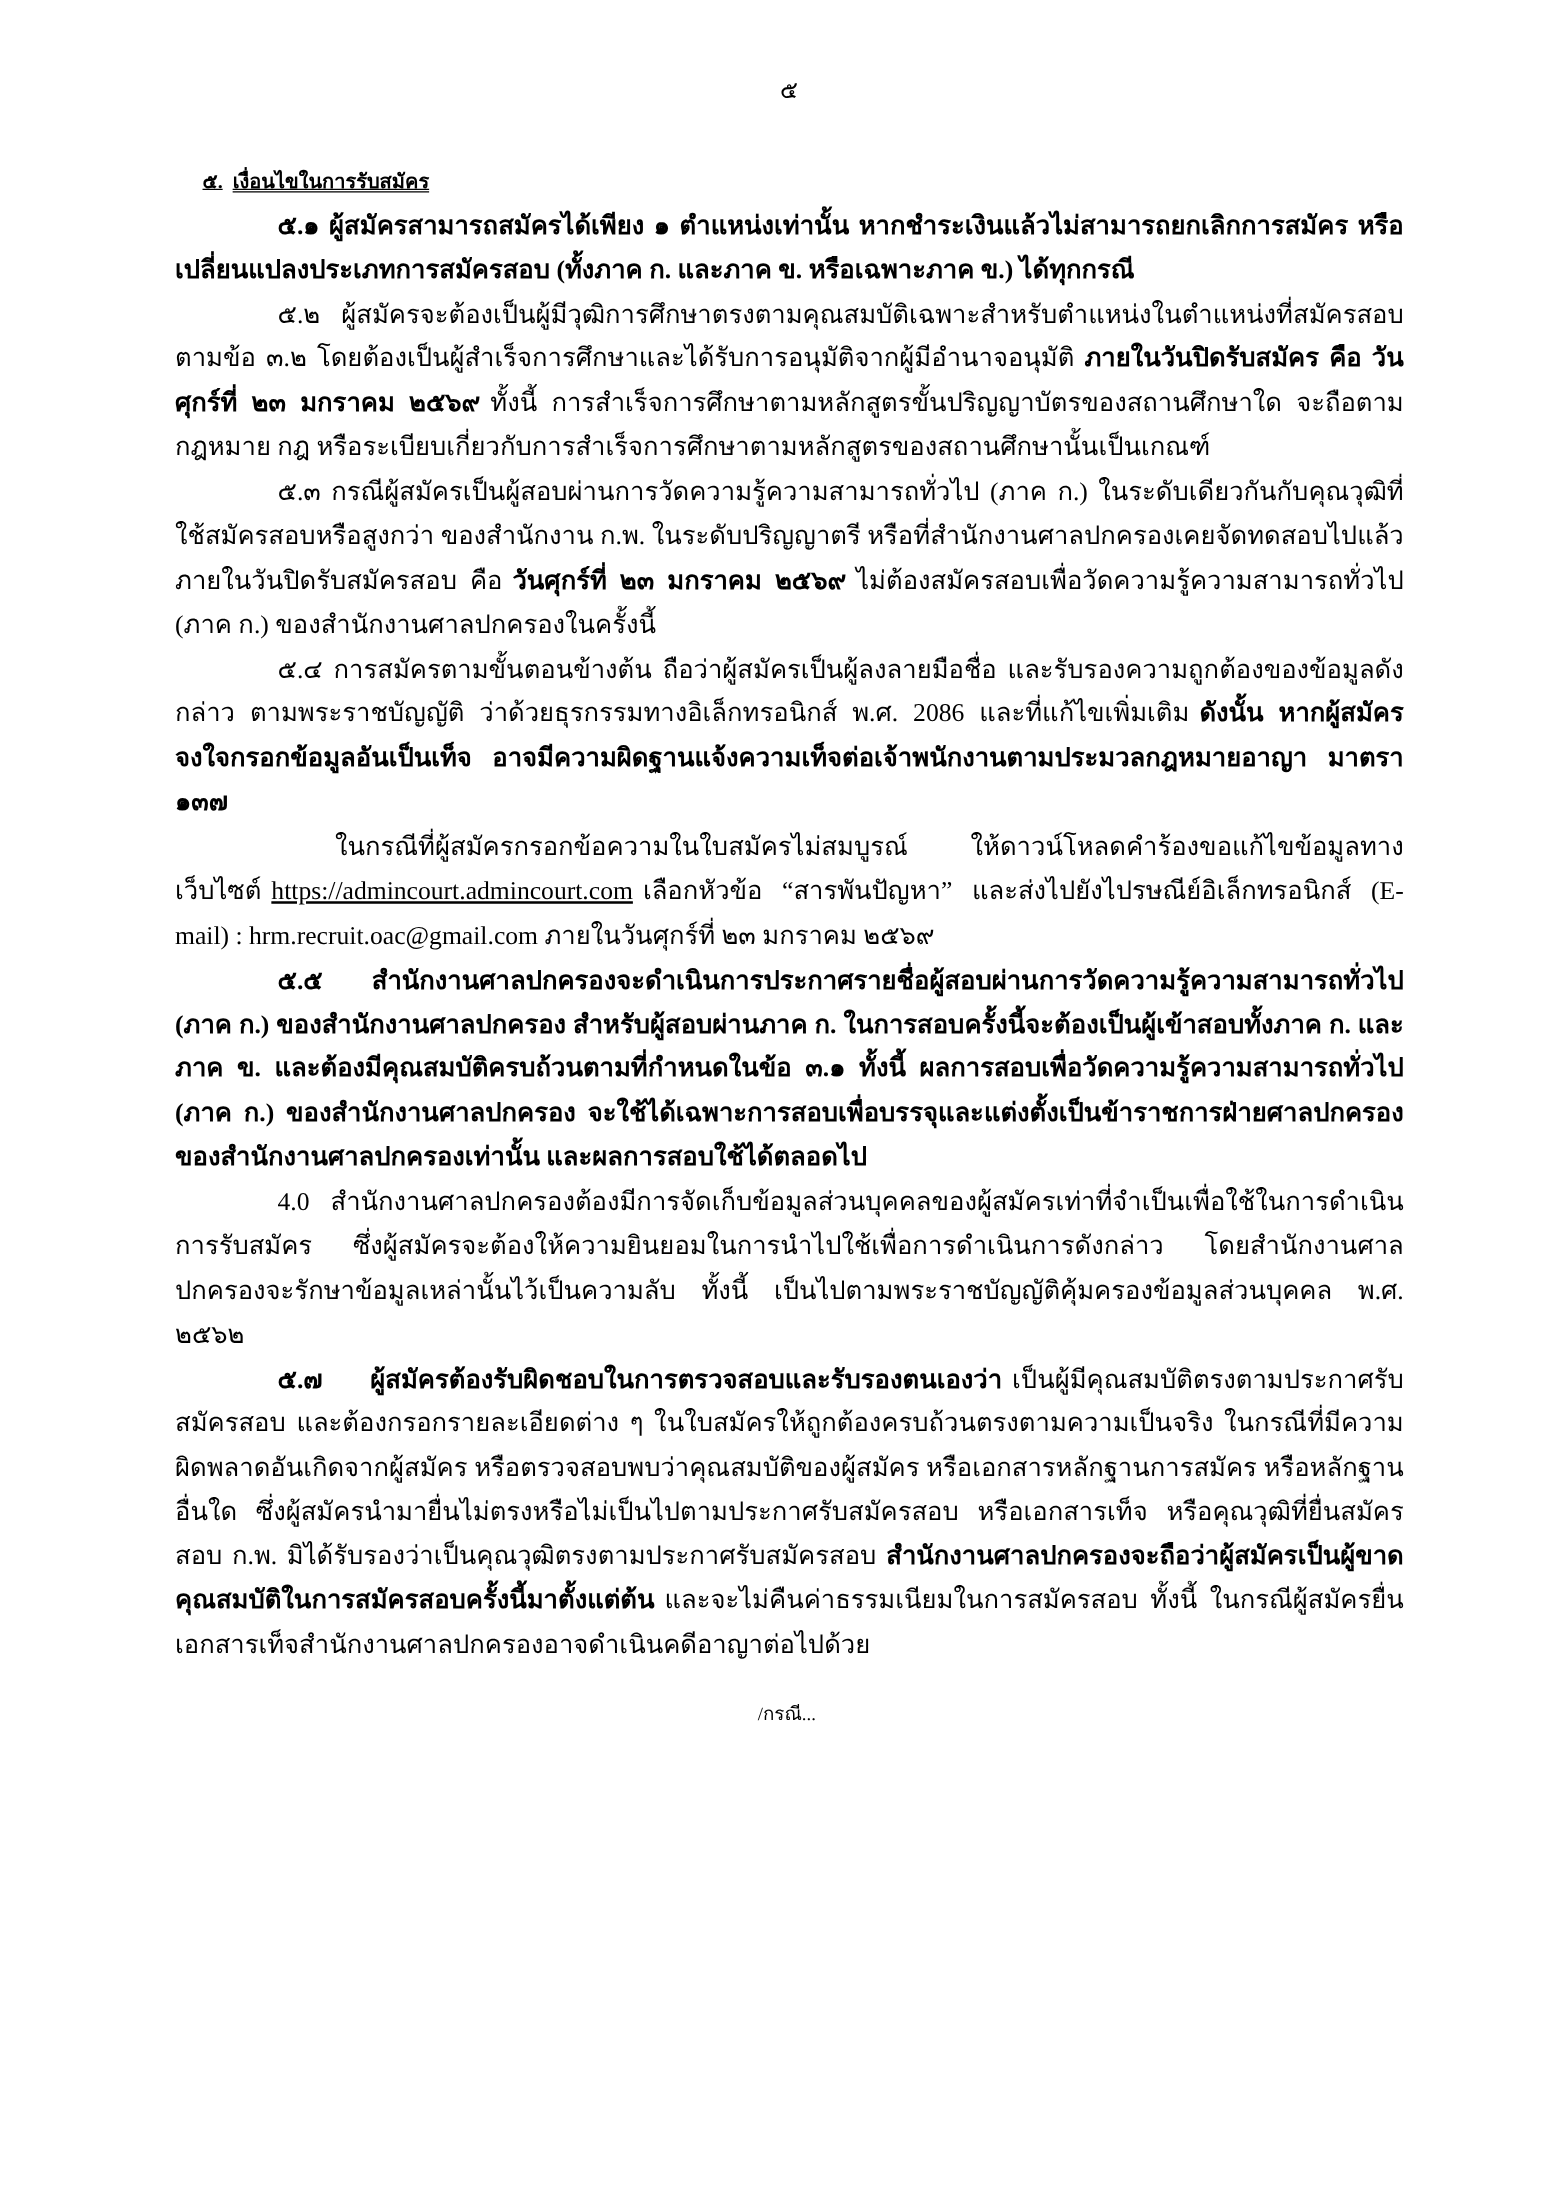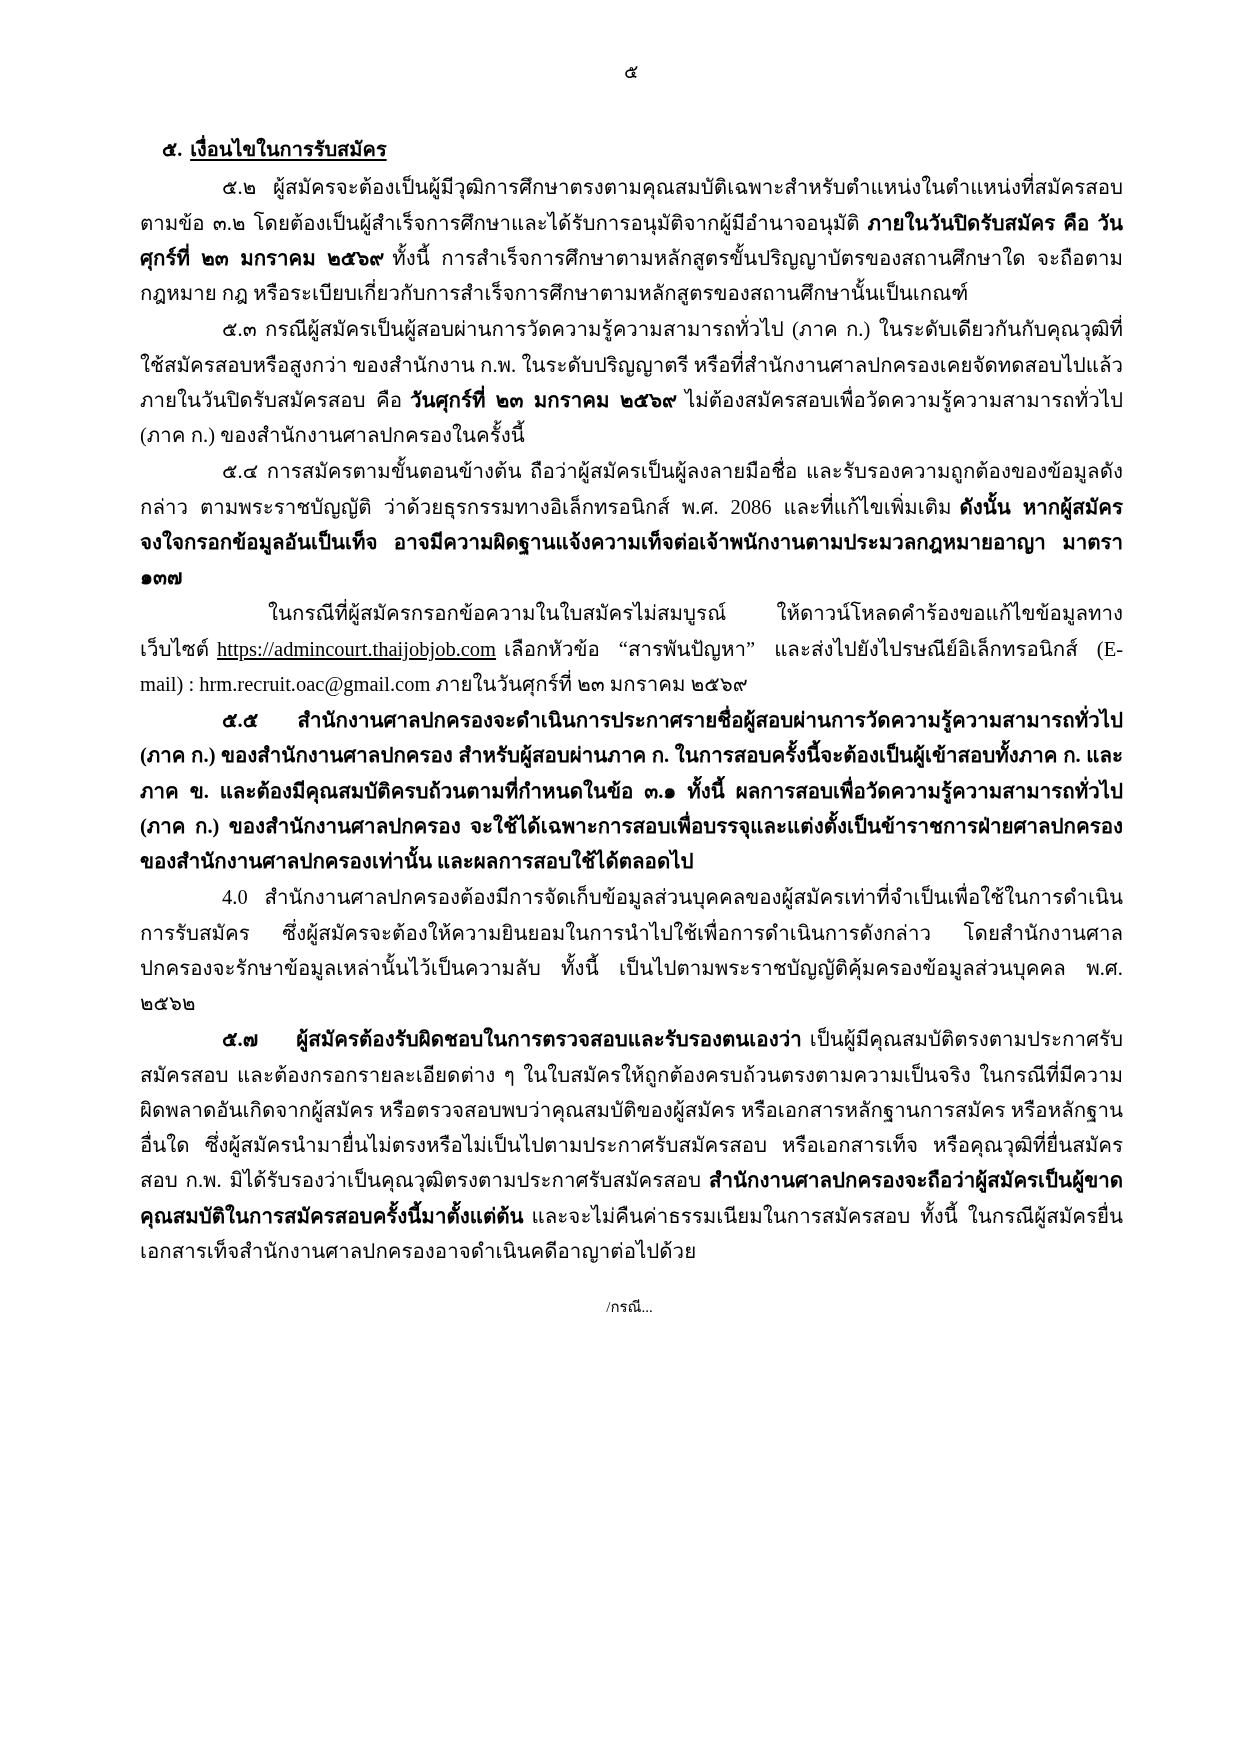--- a/index.html
+++ b/index.html
@@ -27,22 +27,23 @@
     letter-spacing: 0.5px;
   }
   .doc-body {
     font-size: 20.5px;
     line-height: 1.72;
     text-align: justify;
     text-justify: inter-word;
   }
   .section-heading {
     margin: 0 0 4px 22px;
-    font-size: 20px;
+    font-size: 16px;
     font-weight: bold;
+    text-decoration: underline;
   }
   .section-heading .underline {
     text-decoration: underline;
     text-underline-offset: 3px;
   }
   .para {
     margin: 0 0 1px 0;
     text-indent: 82px;
   }
   .para.deep-indent {
@@ -73,35 +74,38 @@
 <div class="page">
 
   <div class="page-number">๕</div>
 
   <div class="doc-body">
 
     <div class="section-heading">
       <span>๕.</span><span class="sp"></span><span class="underline">เงื่อนไขในการรับสมัคร</span>
     </div>
 
+    <p class="para">
+      <span class="b">๕.๑ ผู้สมัครสามารถสมัครได้เพียง ๑ ตำแหน่งเท่านั้น หากชำระเงินแล้วไม่สามารถยกเลิกการสมัคร หรือเปลี่ยนแปลงประเภทการสมัครสอบ (ทั้งภาค ก. และภาค ข. หรือเฉพาะภาค ข.) ได้ทุกกรณี</span>
+    </p>
 
     <p class="para">
       <span>๕.๒ ผู้สมัครจะต้องเป็นผู้มีวุฒิการศึกษาตรงตามคุณสมบัติเฉพาะสำหรับตำแหน่งในตำแหน่งที่สมัครสอบ ตามข้อ ๓.๒ โดยต้องเป็นผู้สำเร็จการศึกษาและได้รับการอนุมัติจากผู้มีอำนาจอนุมัติ</span><span class="sp"></span><span class="b">ภายในวันปิดรับสมัคร คือ วันศุกร์ที่ ๒๓ มกราคม ๒๕๖๙</span><span class="sp"></span><span>ทั้งนี้ การสำเร็จการศึกษาตามหลักสูตรขั้นปริญญาบัตรของสถานศึกษาใด จะถือตามกฎหมาย กฎ หรือระเบียบเกี่ยวกับการสำเร็จการศึกษาตามหลักสูตรของสถานศึกษานั้นเป็นเกณฑ์</span>
     </p>
 
     <p class="para">
       <span>๕.๓ กรณีผู้สมัครเป็นผู้สอบผ่านการวัดความรู้ความสามารถทั่วไป (ภาค ก.) ในระดับเดียวกันกับคุณวุฒิที่ใช้สมัครสอบหรือสูงกว่า ของสำนักงาน ก.พ. ในระดับปริญญาตรี หรือที่สำนักงานศาลปกครองเคยจัดทดสอบไปแล้ว ภายในวันปิดรับสมัครสอบ คือ</span><span class="sp"></span><span class="b">วันศุกร์ที่ ๒๓ มกราคม ๒๕๖๙</span><span class="sp"></span><span>ไม่ต้องสมัครสอบเพื่อวัดความรู้ความสามารถทั่วไป (ภาค ก.) ของสำนักงานศาลปกครองในครั้งนี้</span>
     </p>
 
     <p class="para">
       <span>๕.๔ การสมัครตามขั้นตอนข้างต้น ถือว่าผู้สมัครเป็นผู้ลงลายมือชื่อ และรับรองความถูกต้องของข้อมูลดังกล่าว ตามพระราชบัญญัติ ว่าด้วยธุรกรรมทางอิเล็กทรอนิกส์ พ.ศ. 2086 และที่แก้ไขเพิ่มเติม</span><span class="sp"></span><span class="b">ดังนั้น หากผู้สมัครจงใจกรอกข้อมูลอันเป็นเท็จ อาจมีความผิดฐานแจ้งความเท็จต่อเจ้าพนักงานตามประมวลกฎหมายอาญา มาตรา ๑๓๗</span>
     </p>
 
     <p class="para deep-indent">
-      <span>ในกรณีที่ผู้สมัครกรอกข้อความในใบสมัครไม่สมบูรณ์ ให้ดาวน์โหลดคำร้องขอแก้ไขข้อมูลทางเว็บไซต์</span><span class="sp"></span><a class="link" href="#">https://admincourt.thaijobjob.com</a><span class="sp"></span><span>เลือกหัวข้อ “สารพันปัญหา” และส่งไปยังไปรษณีย์อิเล็กทรอนิกส์ (E-mail) : hrm.recruit.oac@gmail.com ภายในวันศุกร์ที่ ๒๓ มกราคม ๒๕๖๙</span>
+      <span>ในกรณีที่ผู้สมัครกรอกข้อความในใบสมัครไม่สมบูรณ์ ให้ดาวน์โหลดคำร้องขอแก้ไขข้อมูลทางเว็บไซต์</span><span class="sp"></span><a class="link" href="#">https://admincourt.admincourt.com</a><span class="sp"></span><span>เลือกหัวข้อ “สารพันปัญหา” และส่งไปยังไปรษณีย์อิเล็กทรอนิกส์ (E-mail) : hrm.recruit.oac@gmail.com ภายในวันศุกร์ที่ ๒๓ มกราคม ๒๕๖๙</span>
     </p>
 
     <p class="para">
       <span class="b">๕.๕ สำนักงานศาลปกครองจะดำเนินการประกาศรายชื่อผู้สอบผ่านการวัดความรู้ความสามารถทั่วไป (ภาค ก.) ของสำนักงานศาลปกครอง สำหรับผู้สอบผ่านภาค ก. ในการสอบครั้งนี้จะต้องเป็นผู้เข้าสอบทั้งภาค ก. และภาค ข. และต้องมีคุณสมบัติครบถ้วนตามที่กำหนดในข้อ ๓.๑ ทั้งนี้ ผลการสอบเพื่อวัดความรู้ความสามารถทั่วไป (ภาค ก.) ของสำนักงานศาลปกครอง จะใช้ได้เฉพาะการสอบเพื่อบรรจุและแต่งตั้งเป็นข้าราชการฝ่ายศาลปกครองของสำนักงานศาลปกครองเท่านั้น และผลการสอบใช้ได้ตลอดไป</span>
     </p>
 
     <p class="para">
       <span>4.0 สำนักงานศาลปกครองต้องมีการจัดเก็บข้อมูลส่วนบุคคลของผู้สมัครเท่าที่จำเป็นเพื่อใช้ในการดำเนินการรับสมัคร ซึ่งผู้สมัครจะต้องให้ความยินยอมในการนำไปใช้เพื่อการดำเนินการดังกล่าว โดยสำนักงานศาลปกครองจะรักษาข้อมูลเหล่านั้นไว้เป็นความลับ  ทั้งนี้ เป็นไปตามพระราชบัญญัติคุ้มครองข้อมูลส่วนบุคคล พ.ศ. ๒๕๖๒</span>
     </p>
 

